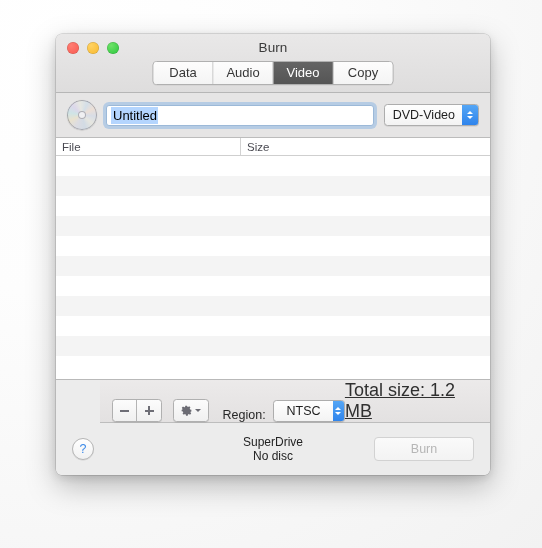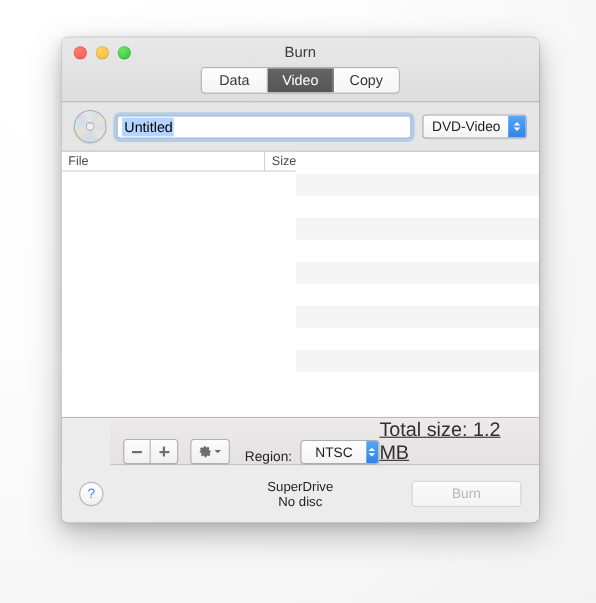--- a/index.html
+++ b/index.html
@@ -207,21 +207,21 @@
 
   #disc-type-popup { flex: 0 0 auto; min-width: 89px; }
   #disc-type-popup .ptext { flex: 1; justify-content: flex-start; }
 
   
   #list-area {
     flex: 1;
     background: #ffffff;
     border-bottom: 1px solid #b9b9b9;
     display: flex;
-    flex-direction: row;
+    flex-direction: column;
     overflow: hidden;
   }
   #list-header {
     display: flex;
     height: 17px;
     flex: 0 0 17px;
     background: #ffffff;
     border-bottom: 1px solid #cfcfcf;
     align-items: center;
   }
@@ -392,20 +392,21 @@
     <div id="traffic">
       <span class="light close"></span>
       <span class="light min"></span>
       <span class="light zoom"></span>
     </div>
 
     <div id="window-title">Burn</div>
 
     <div id="tabs">
       <div class="tab">Data</div>
+      <div class="tab">Audio</div>
       <div class="tab selected">Video</div>
       <div class="tab">Copy</div>
     </div>
   </div>
 
   <div id="namebar">
 
     <div id="disc-icon"></div>
 
     <div id="name-field">

